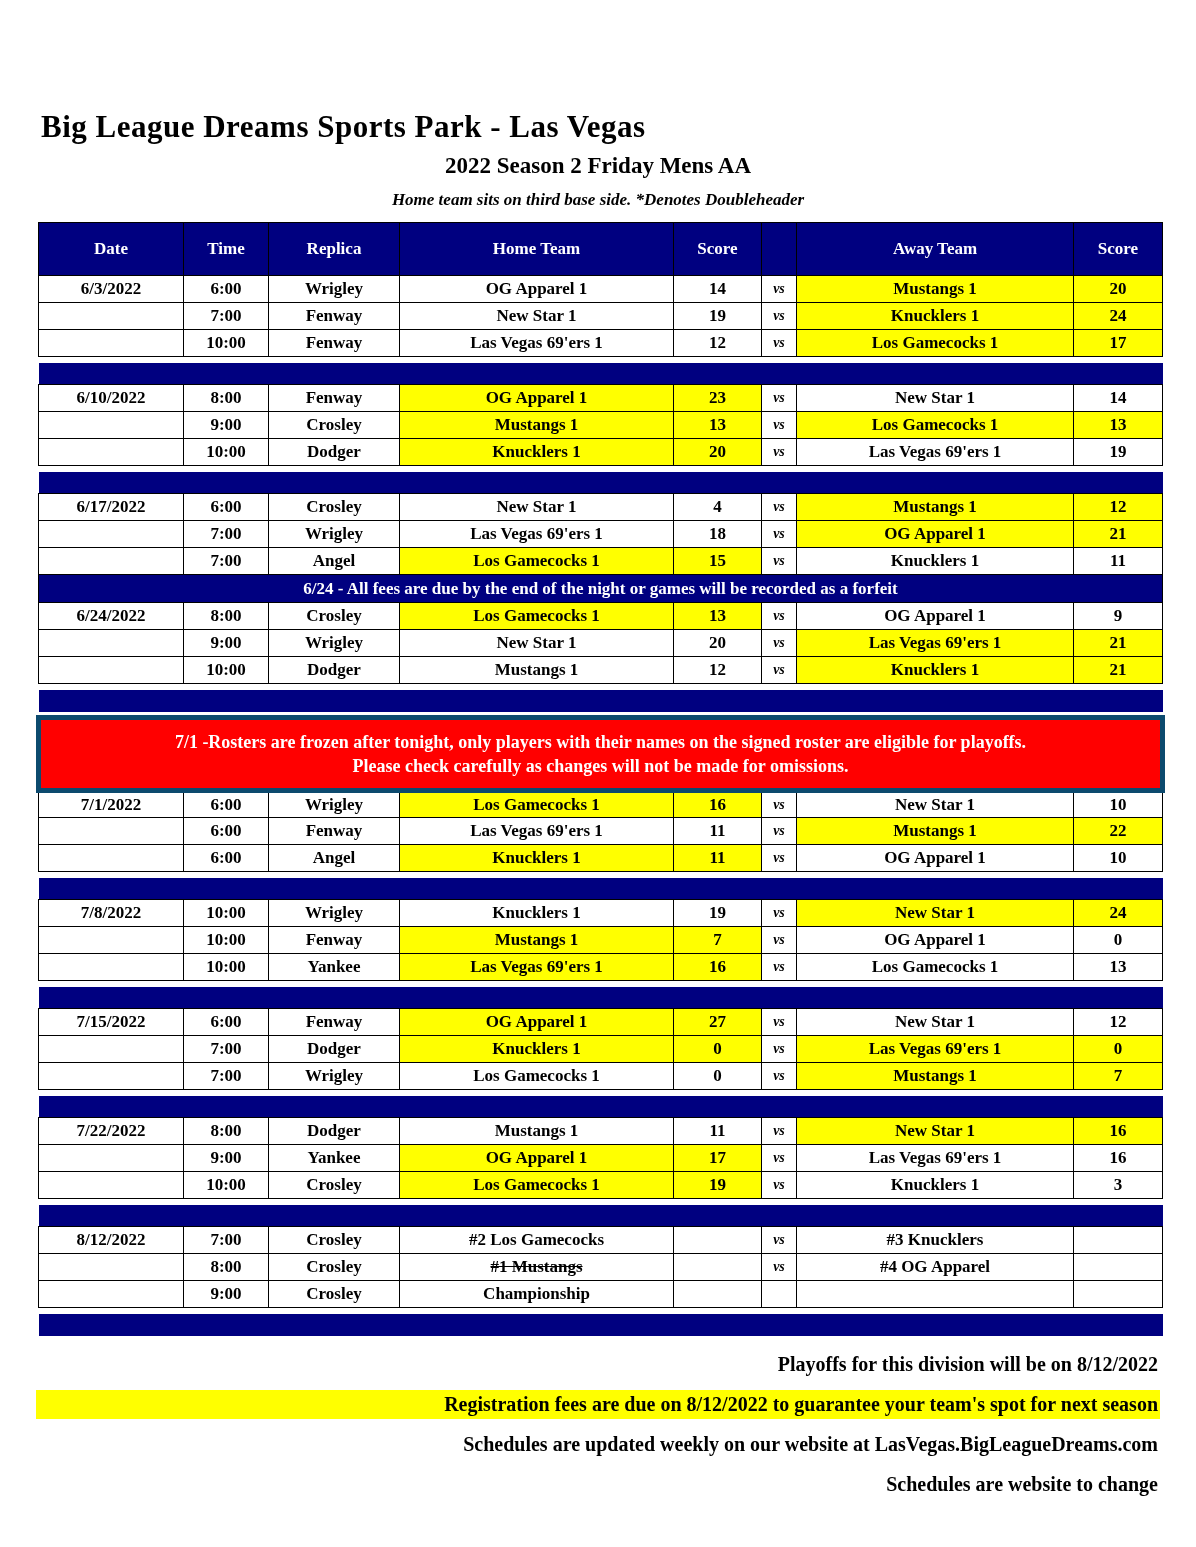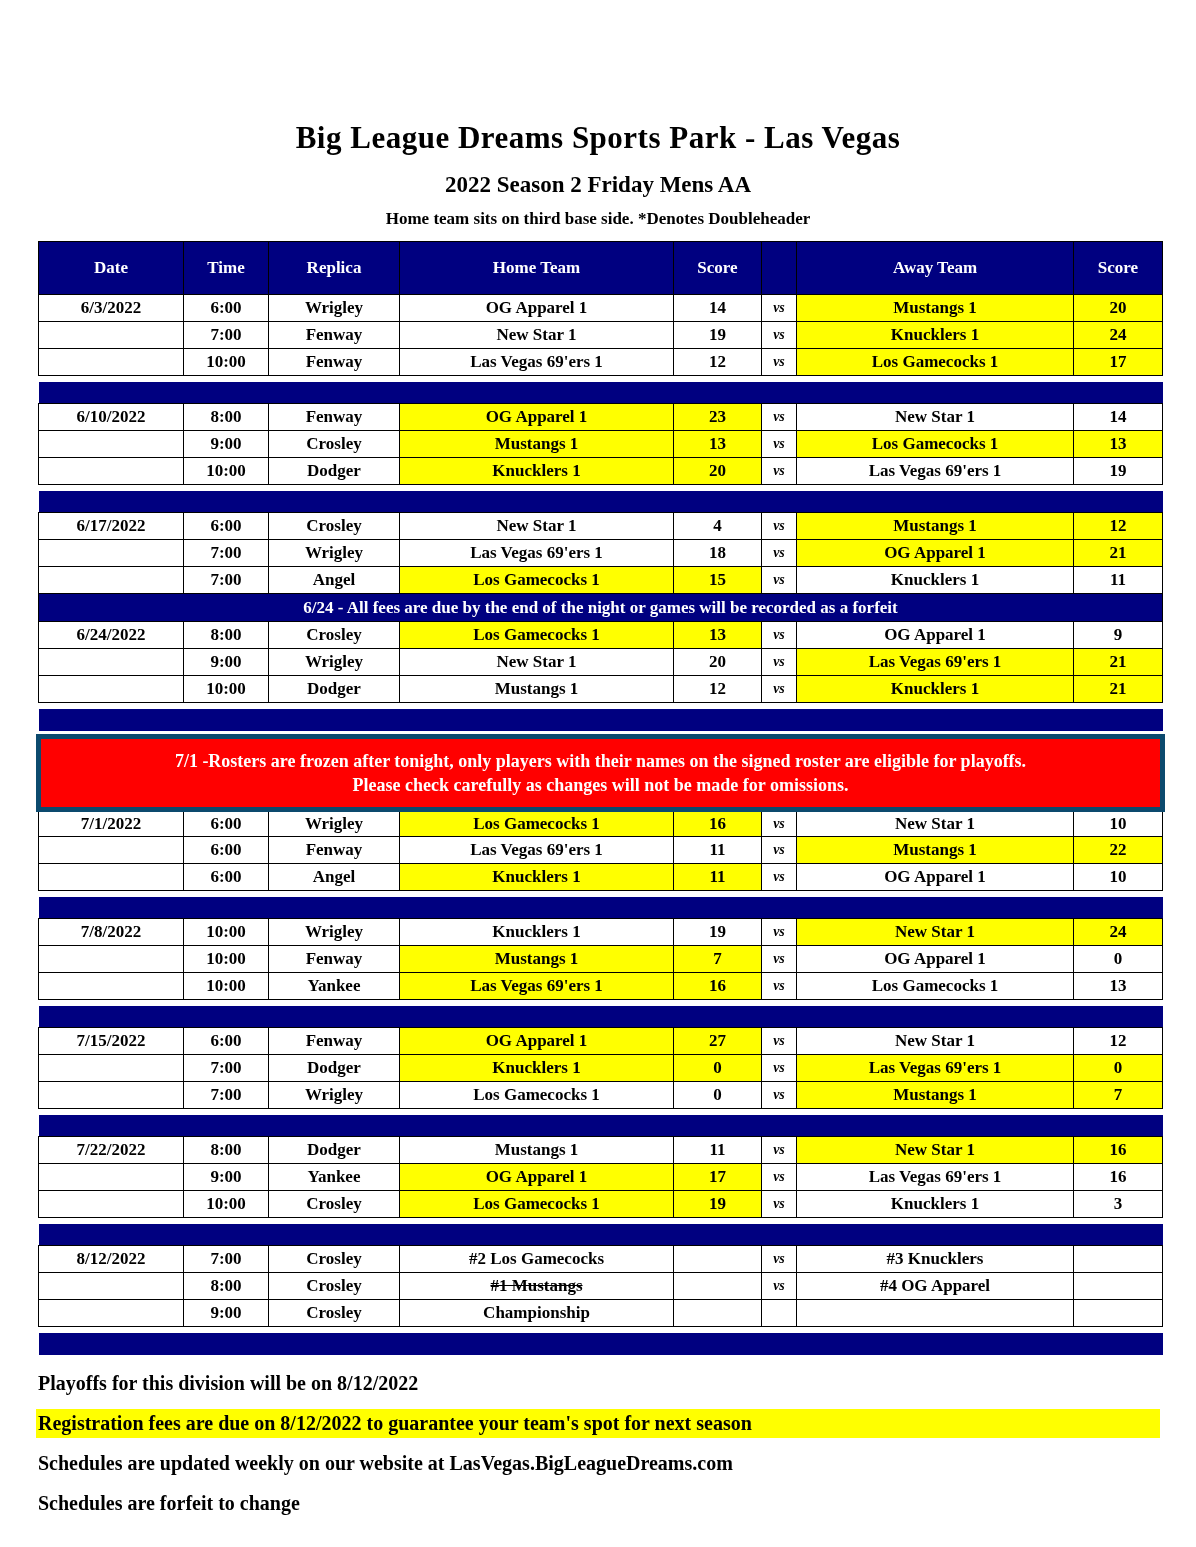--- a/index.html
+++ b/index.html
@@ -17,36 +17,37 @@
     font-weight: bold;
     color: #000;
   }
   .page {
     width: 1196px;
     height: 1547px;
     padding: 104px 36px 0 36px;
     overflow: hidden;
   }
   h1.title {
-    margin: 16px;
+    margin: 5px;
     font-size: 31px;
     line-height: 36px;
-    text-align: center;
+    text-align: left;
     letter-spacing: 0.5px;
   }
   h2.subtitle {
     margin: 8px 0 11px 0;
     font-size: 23px;
     line-height: 26px;
     text-align: center;
   }
   .note {
     margin: 8px 0 12px 0;
     font-size: 17px;
     line-height: 20px;
+    font-style: italic;
     text-align: center;
   }
   table.schedule {
     width: 1124px;
     border-collapse: collapse;
     table-layout: fixed;
     font-size: 17px;
   }
   table.schedule th {
     background: var(--navy);
@@ -105,20 +106,21 @@
   tr.banner-red td div { line-height: 24px; }
   .footer {
     margin-top: 14px;
     width: 1124px;
   }
   .footer-line {
     font-size: 20px;
     line-height: 27px;
     margin: 11px 0;
     padding: 1px 2px;
+    text-align: right;
   }
   .footer-line.hl { background: var(--yellow); }
 </style>
 </head>
 <body>
 
 <div class="page">
   <h1 class="title">Big League Dreams Sports Park - Las Vegas</h1>
   <h2 class="subtitle">2022 Season 2 Friday Mens AA</h2>
   <div class="note">Home team sits on third base side.  *Denotes Doubleheader</div>
@@ -477,15 +479,15 @@
         <tr class="separator">
           <td colspan="8"></td>
         </tr>
       </tbody>
   </table>
 
   <div class="footer">
       <div class="footer-line">Playoffs for this division will be on 8/12/2022</div>
       <div class="footer-line hl">Registration fees are due on 8/12/2022 to guarantee your team's spot for next season</div>
       <div class="footer-line">Schedules are updated weekly on our website at LasVegas.BigLeagueDreams.com</div>
-      <div class="footer-line">Schedules are forfeit to change</div>
+      <div class="footer-line">Schedules are website to change</div>
     </div>
 </div>
 
 </body></html>

